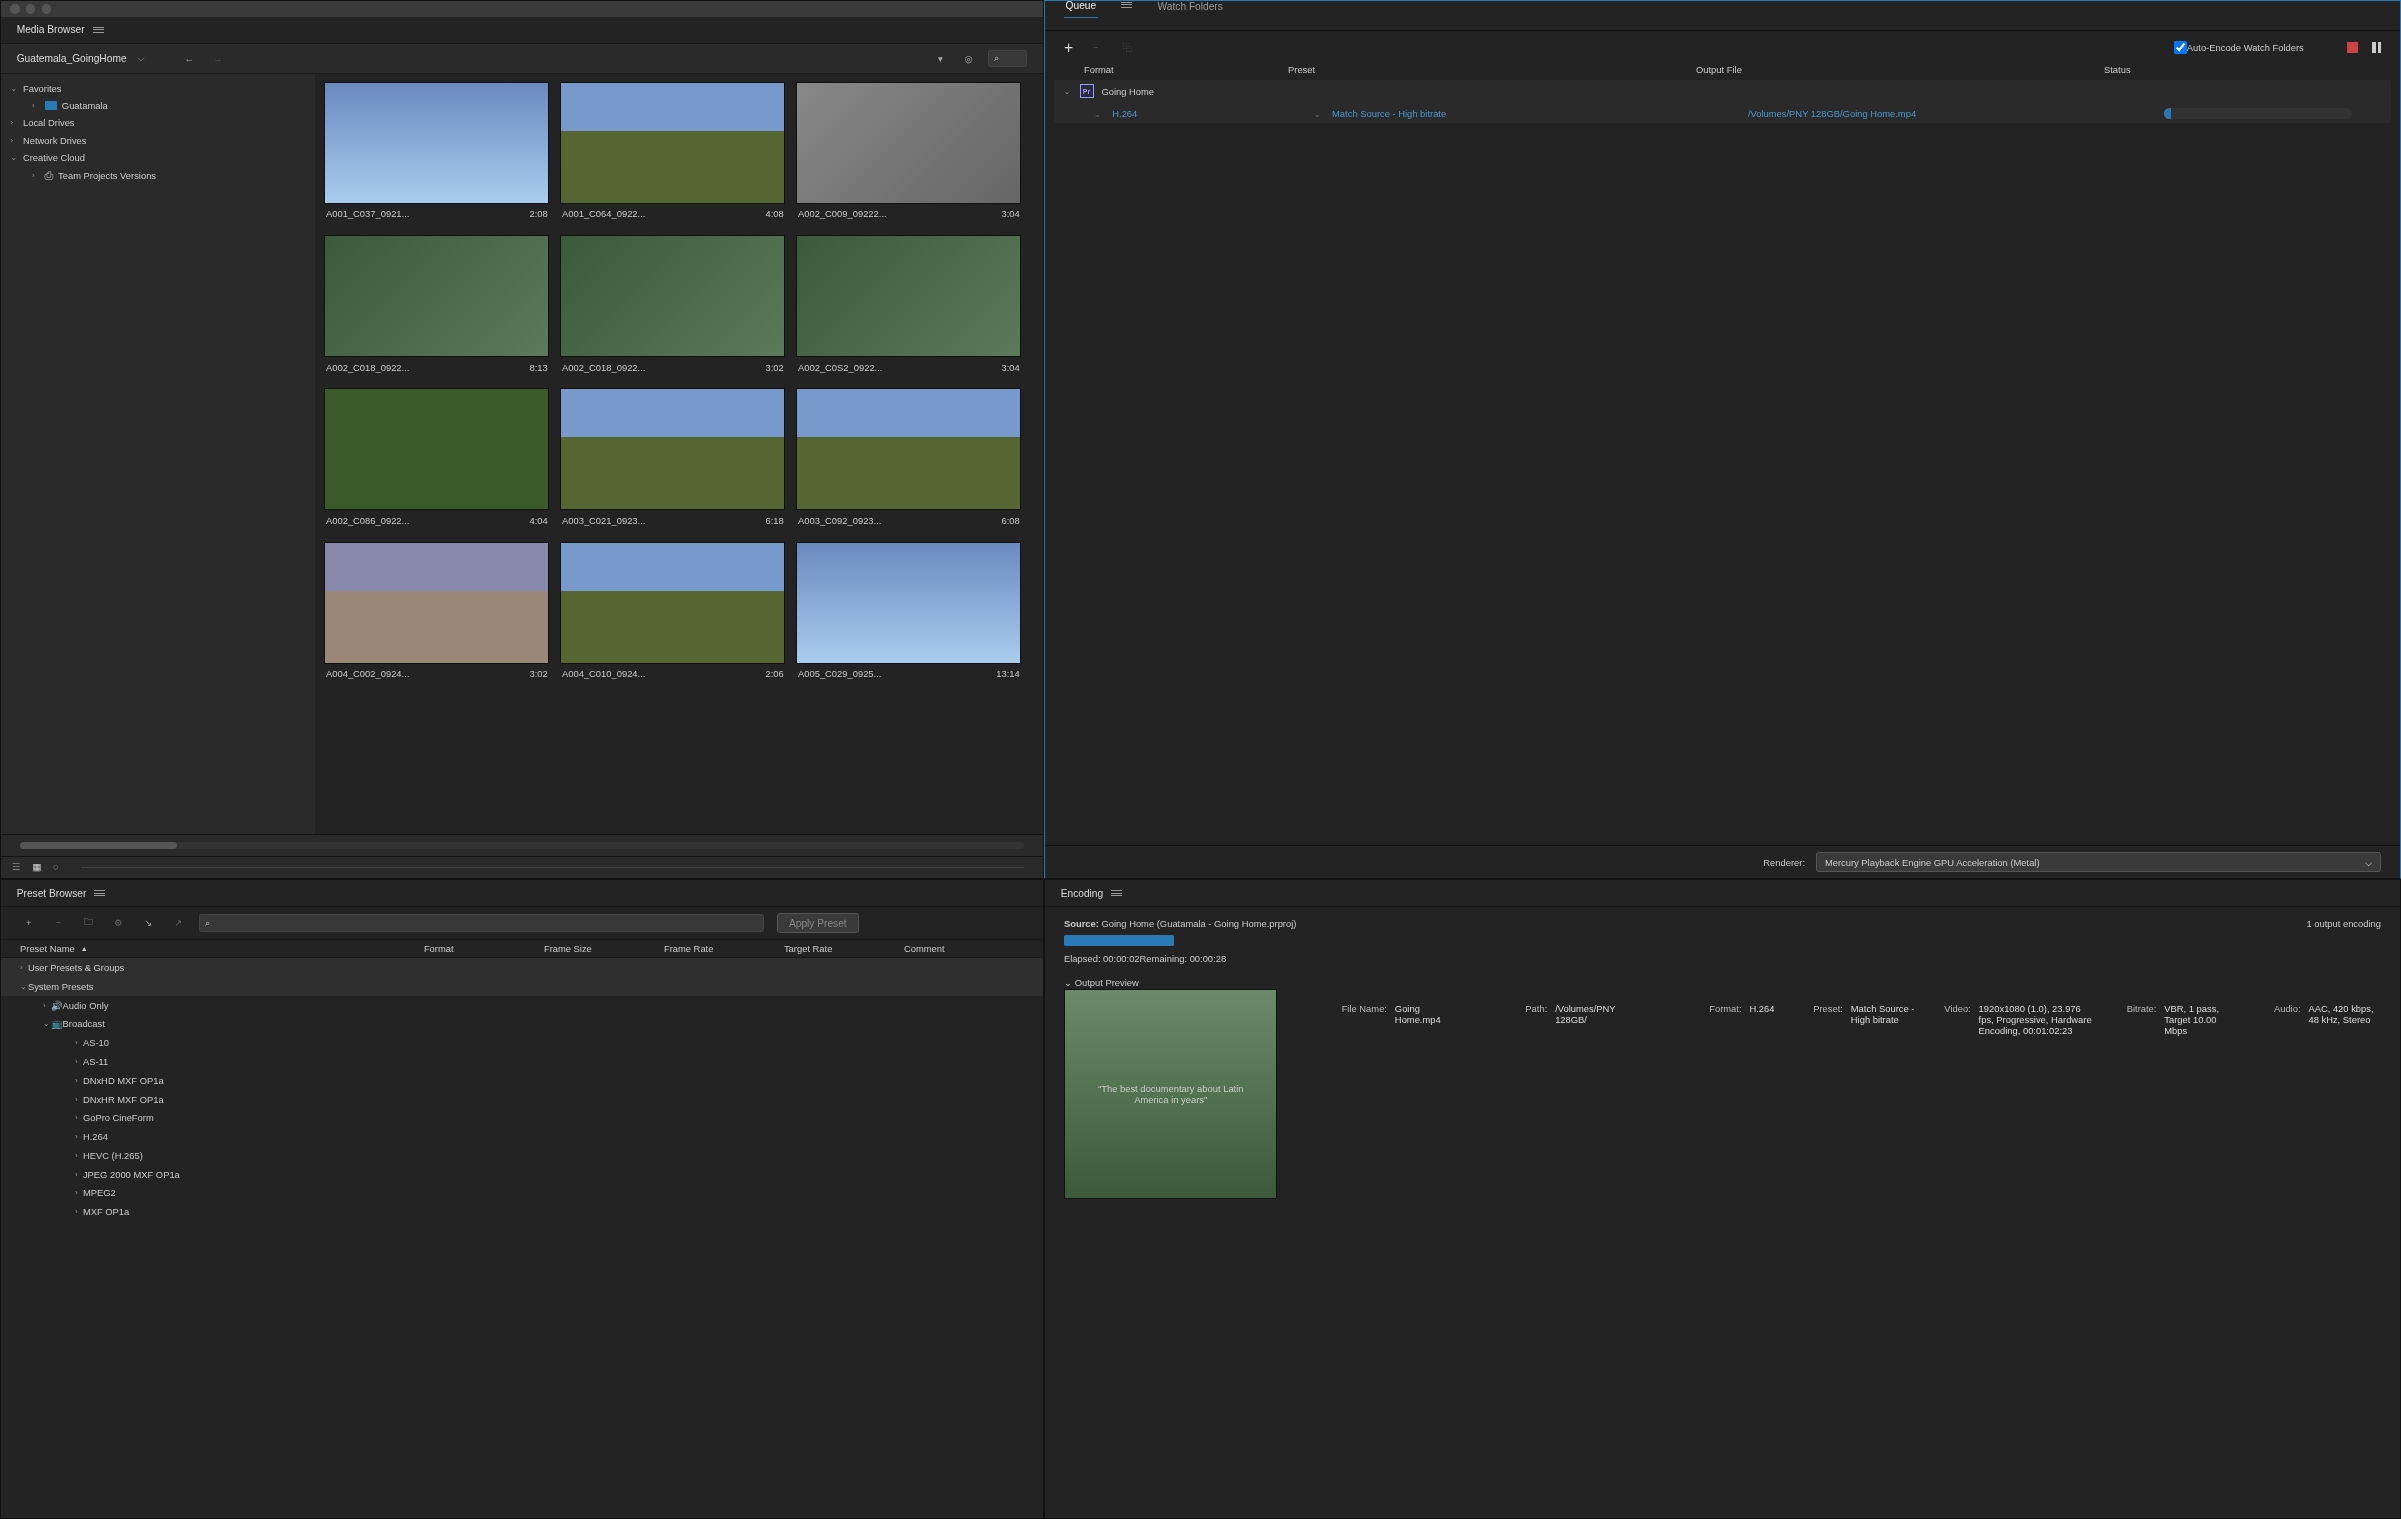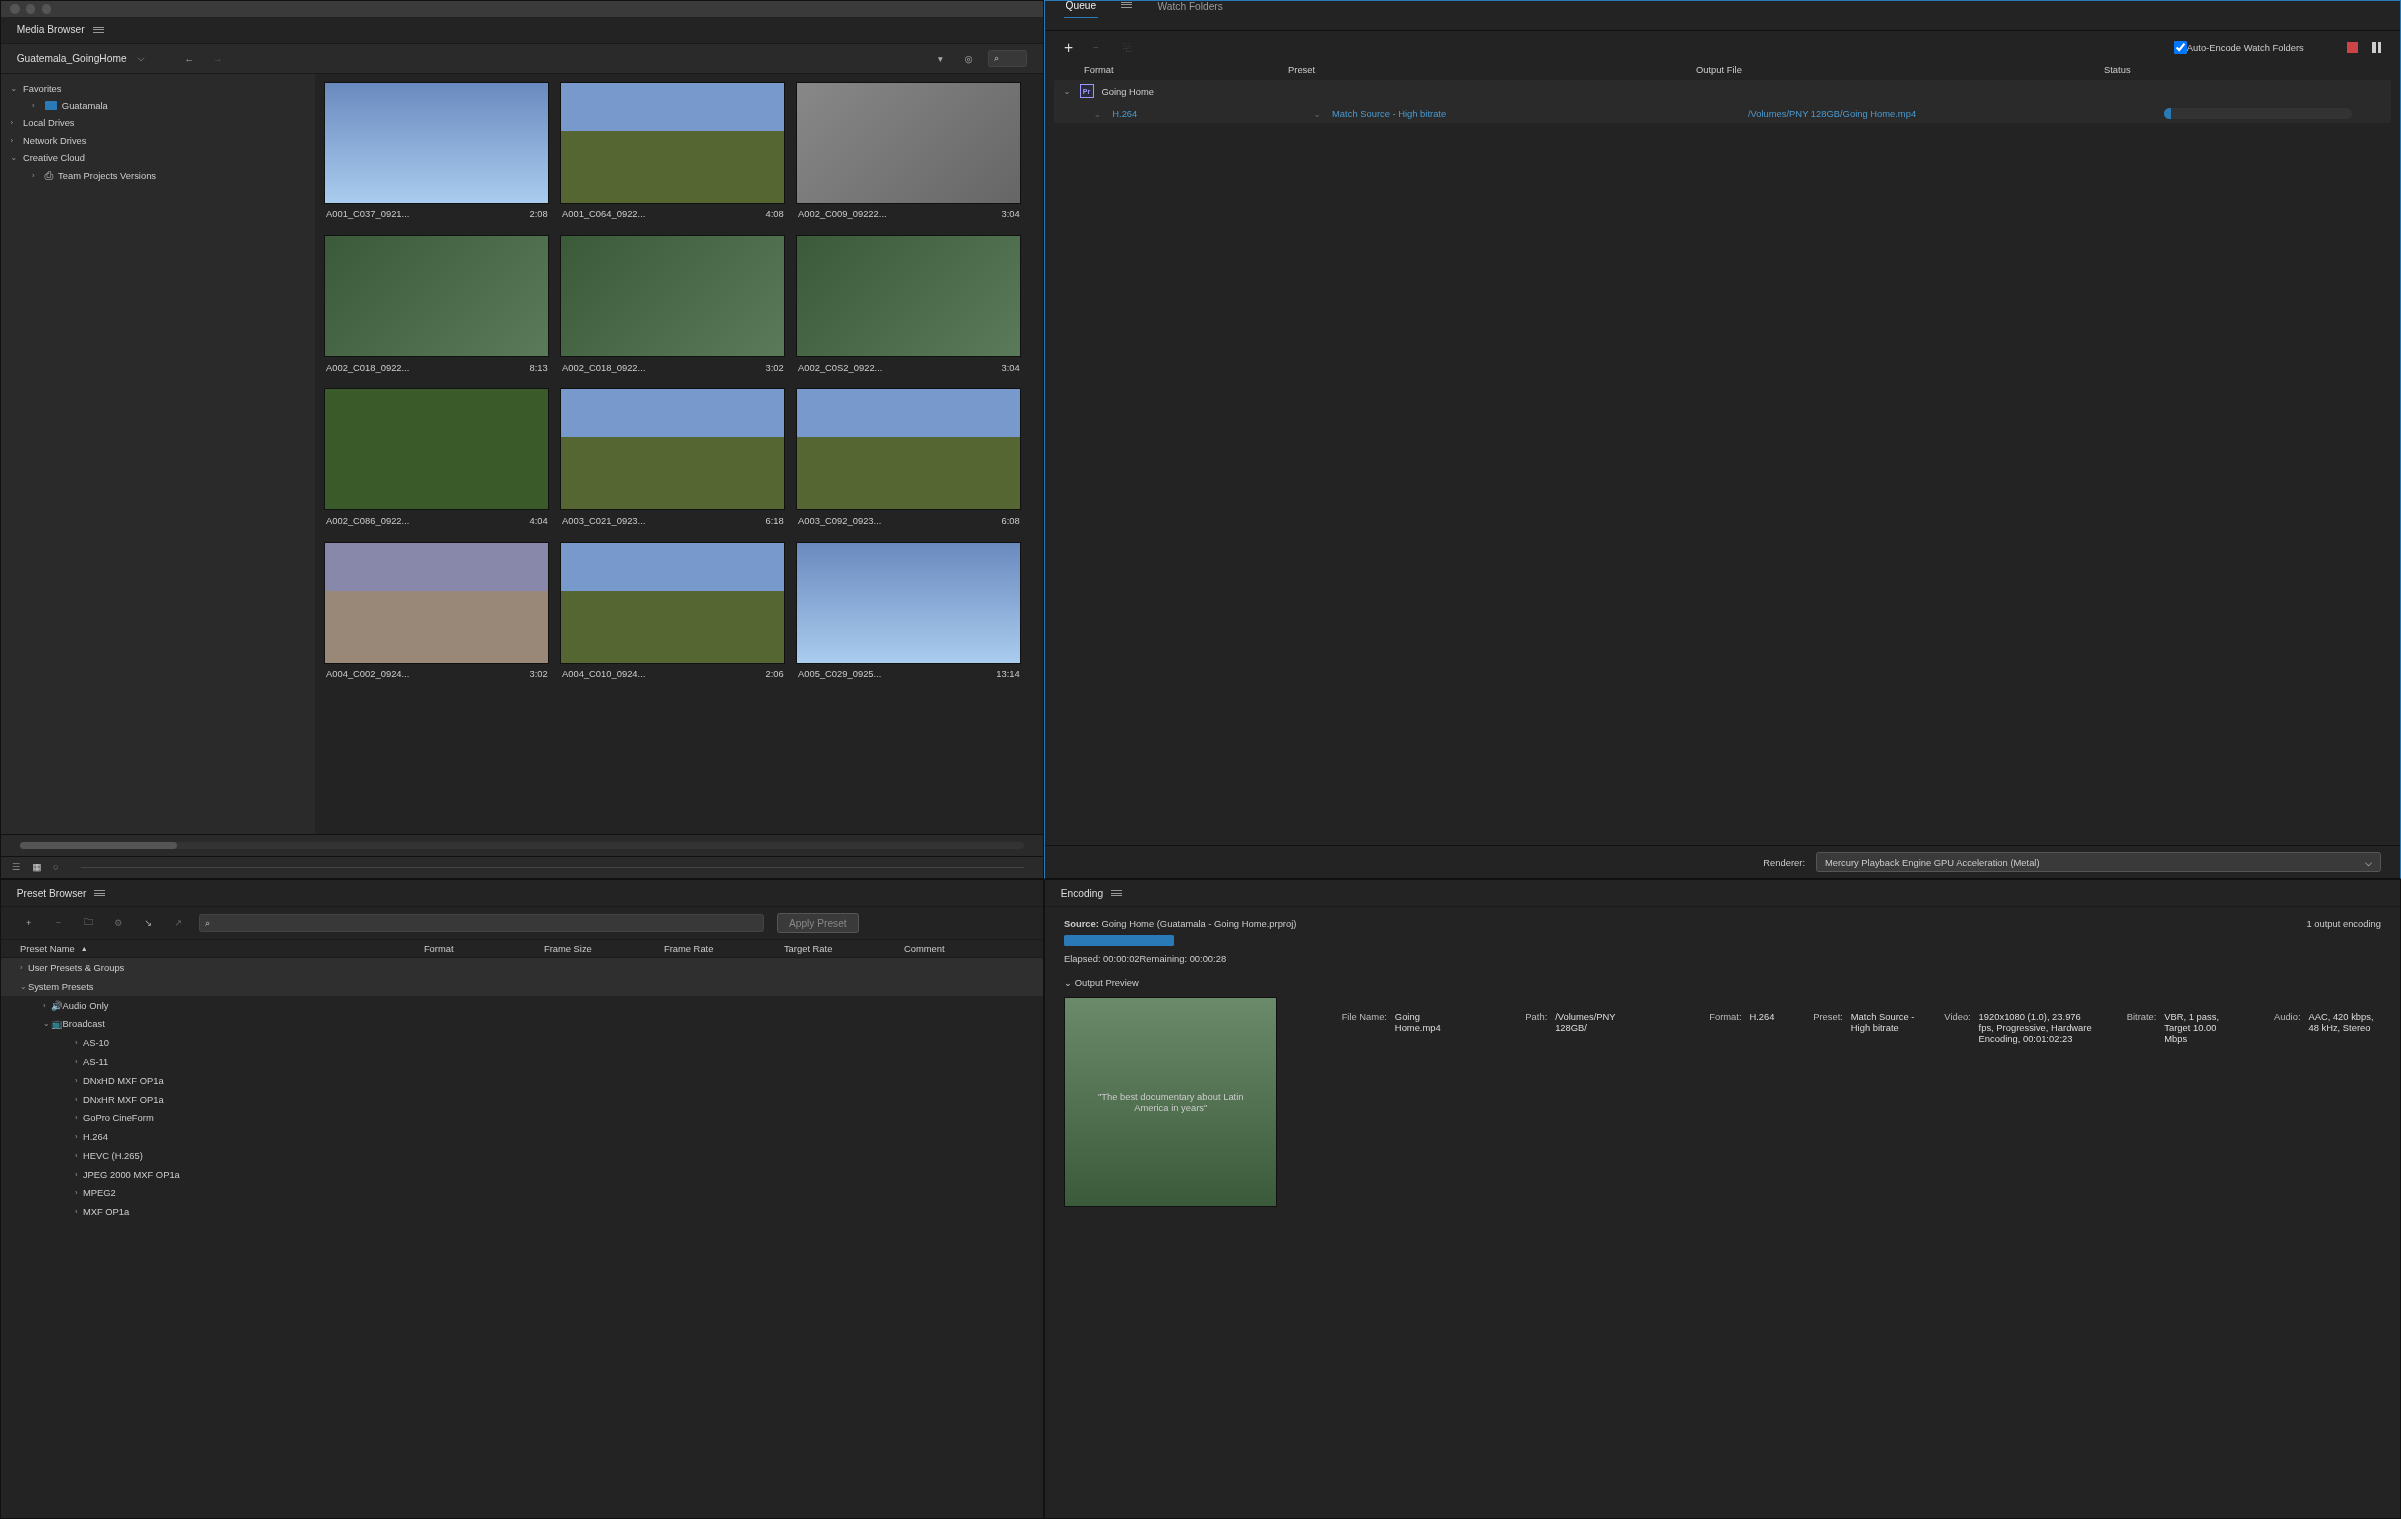--- a/index.html
+++ b/index.html
@@ -417,21 +417,21 @@
   <div class="enc-body">
     <div class="enc-source">
       <div><b>Source:</b> <span>Going Home (Guatamala - Going Home.prproj)</span></div>
       <div>1 output encoding</div>
     </div>
     <div class="enc-progress"></div>
     <div class="enc-times">
       <div><span>Elapsed:</span> <span>00:00:02</span></div>
       <div><span>Remaining:</span> <span>00:00:28</span></div>
     </div>
-    <div style="font-size:10.2px;margin-bottom:9px"><span>⌄</span> <span>Output Preview</span></div>
+    <div style="font-size:10.2px;margin-bottom:1px"><span>⌄</span> <span>Output Preview</span></div>
     <div class="enc-preview-row">
       <div class="preview-img">
             <span style="padding:0 23.6px">"The best documentary about Latin America in years"</span>
           </div>
       <div class="info-table">
         <div class="info-row">
               <div class="info-label">File Name:</div>
               <div class="info-val">Going Home.mp4</div>
             </div>
         <div class="info-row">

